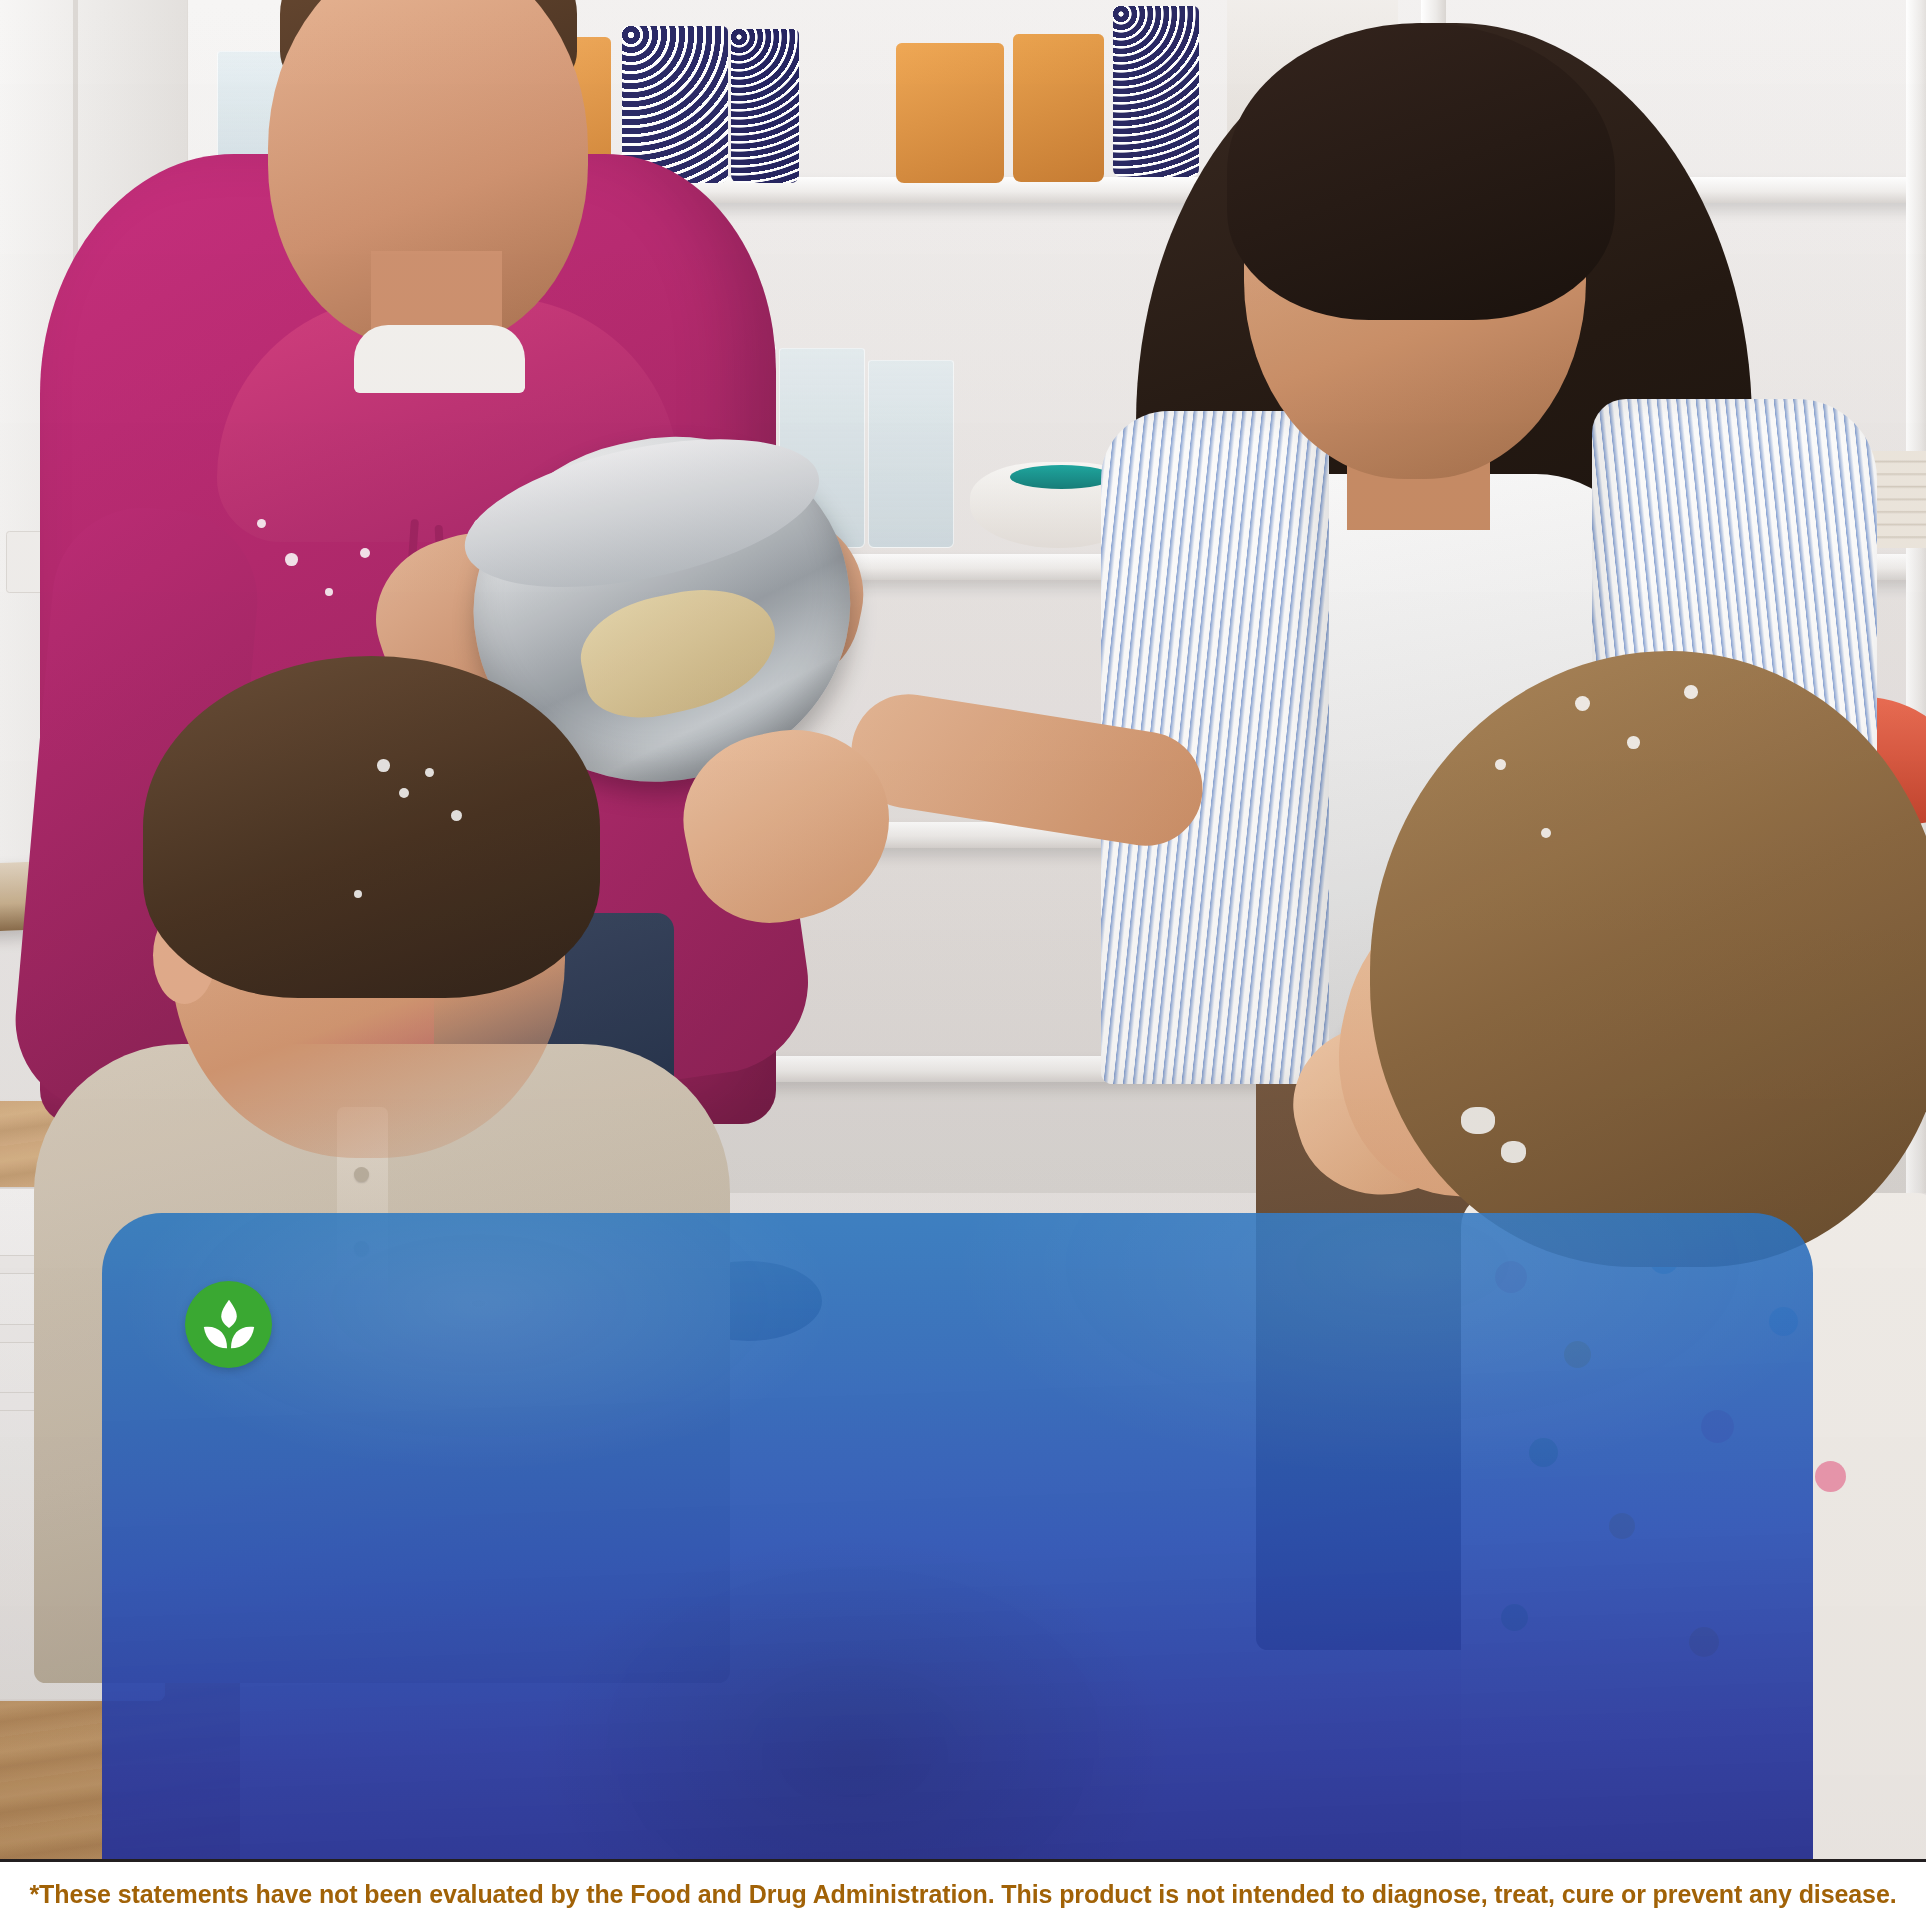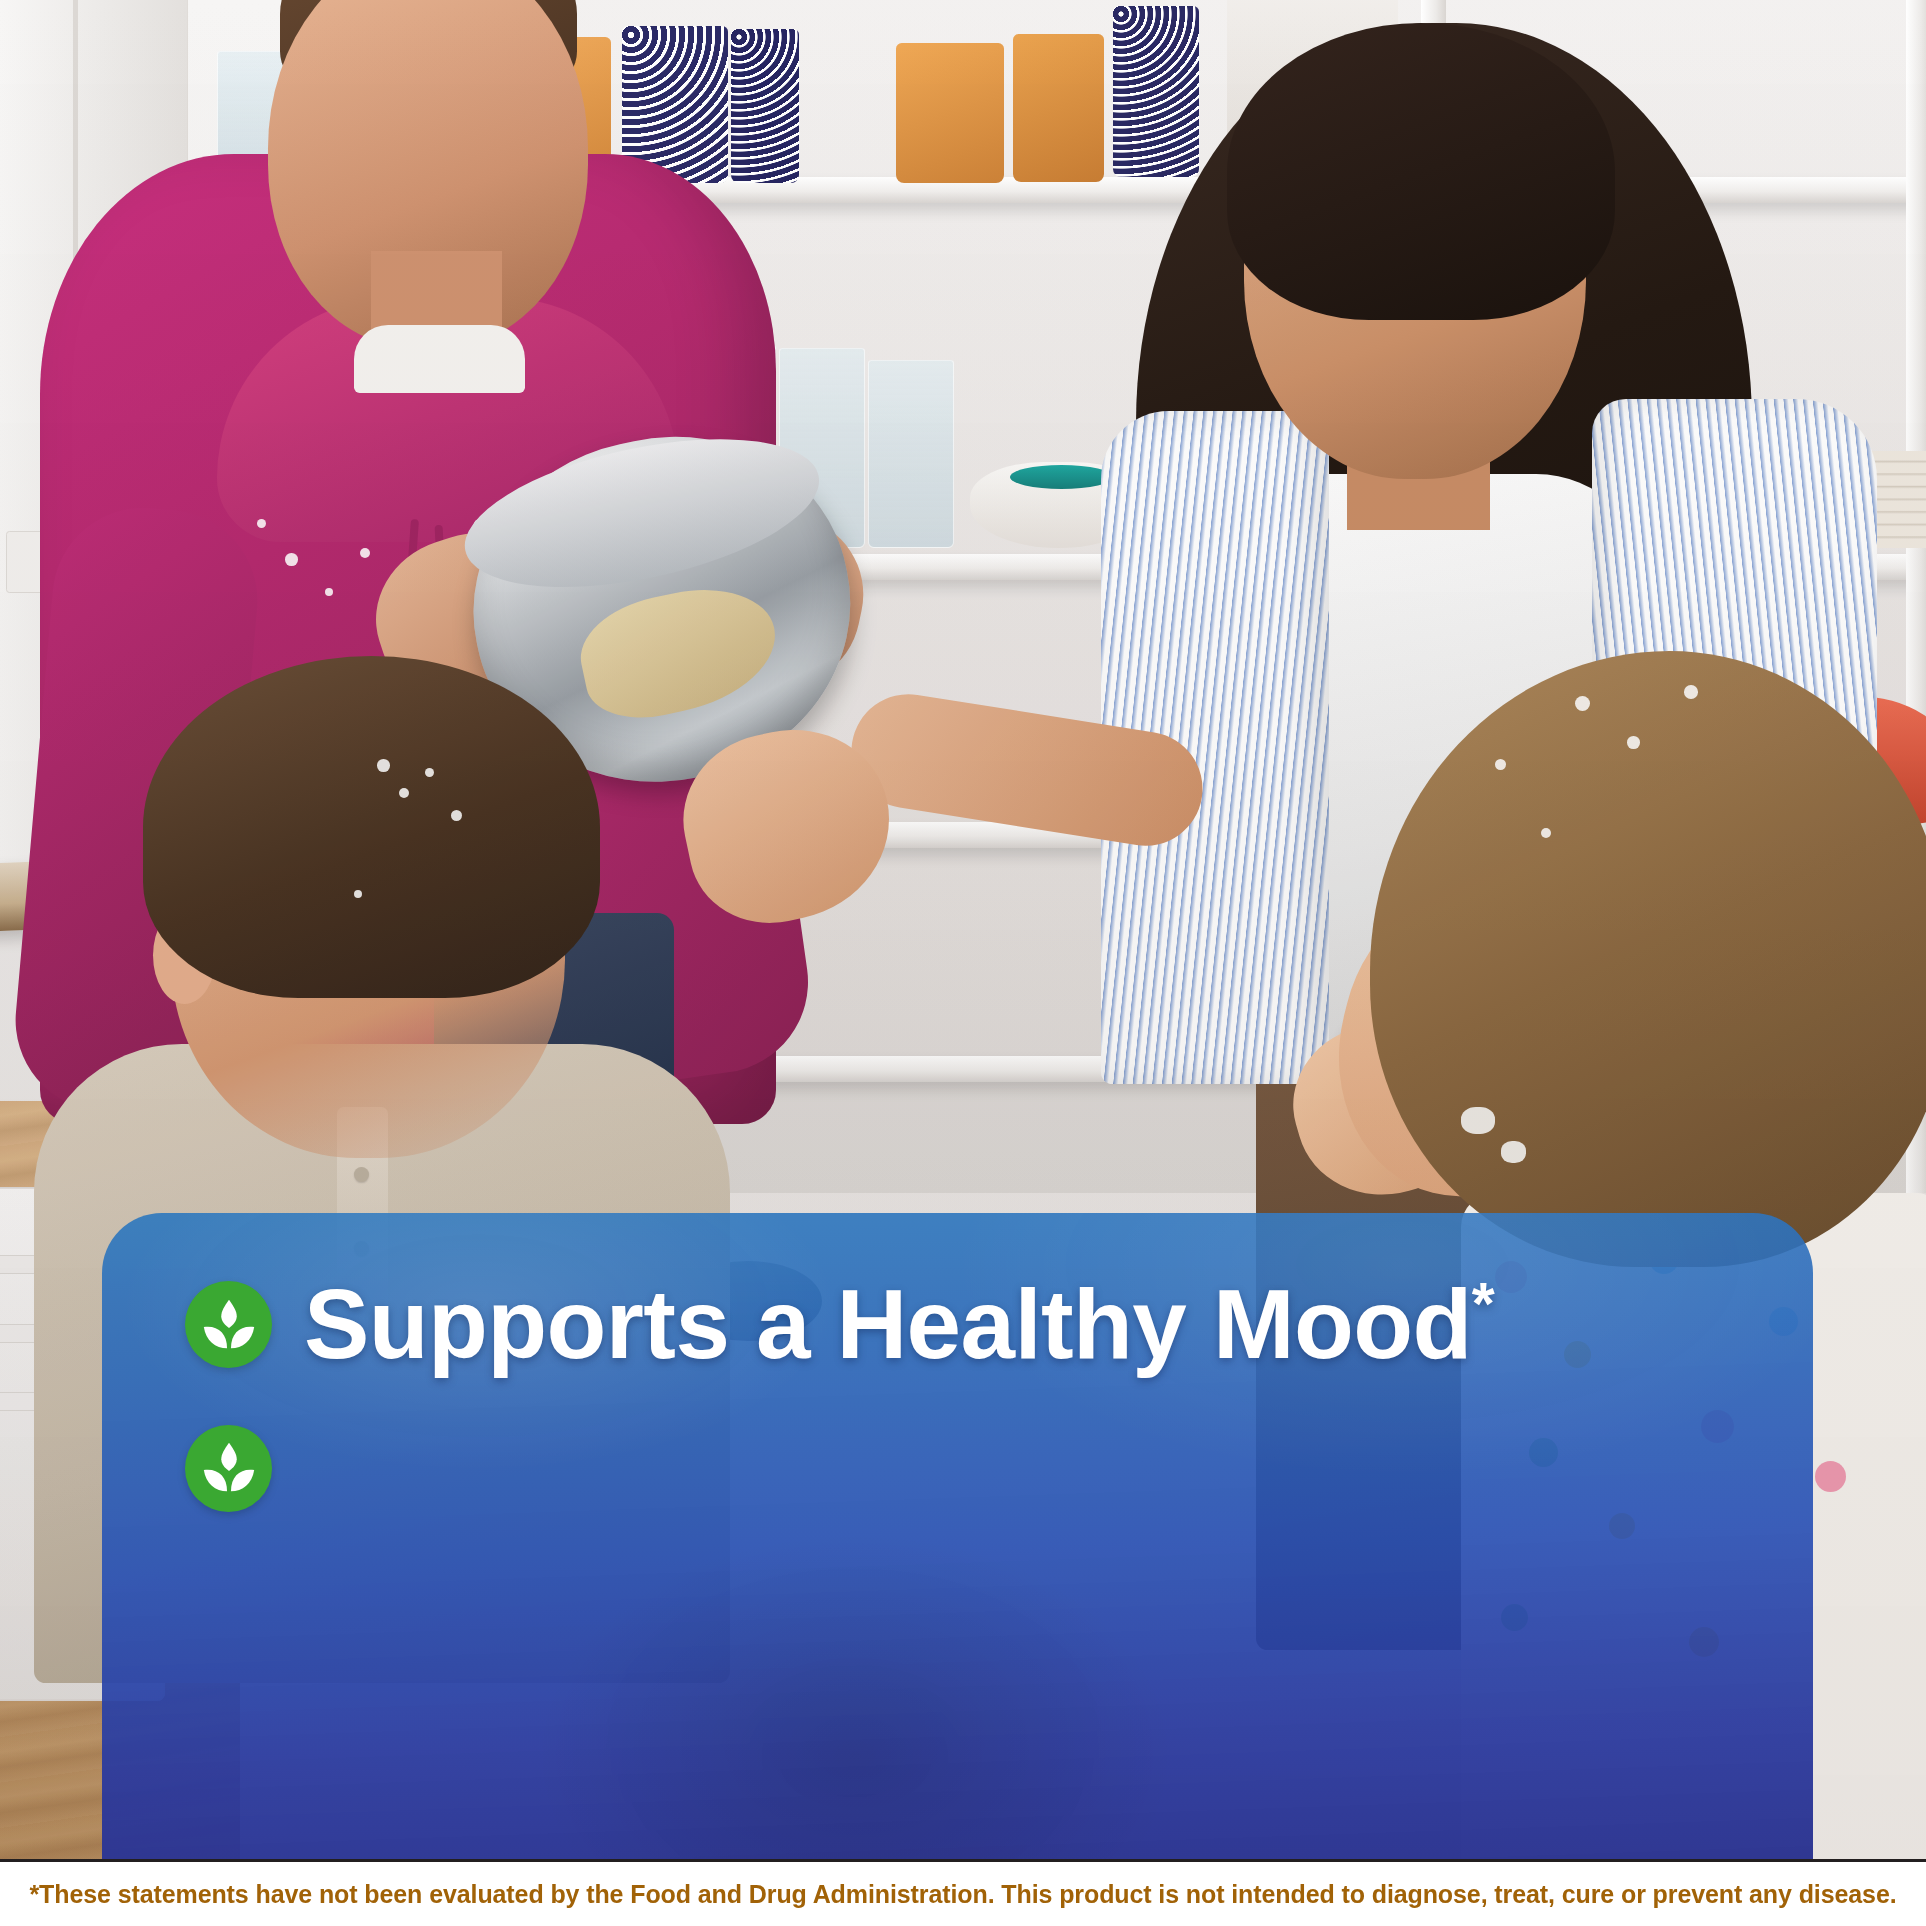--- a/index.html
+++ b/index.html
@@ -412,30 +412,20 @@
     </div>
 
     <div class="photo-grade"></div>
   </div>
 
   <div class="panel">
     <div class="panel-sheen"></div>
 
     <div class="bullets">
 
-      <div class="bullet">
-        <span class="leaf-badge">
-          <svg viewBox="0 0 64 64" aria-hidden="true">
-            <path d="M32 6c-5 7-8 12-8 17 0 5 3.6 9 8 12 4.4-3 8-7 8-12 0-5-3-10-8-17z" fill="#ffffff"></path>
-            <path d="M30 56C18 56 8 48 6 34c14-2 24 6 24 22z" fill="#ffffff"></path>
-            <path d="M34 56c12 0 22-8 24-22-14-2-24 6-24 22z" fill="#ffffff"></path>
-          </svg>
-        </span>
-        <span class="bullet-text"><span>Supports a Healthy Mood</span><span class="ast">*</span></span>
-      </div>
 
       <div class="bullet">
         <span class="leaf-badge">
           <svg viewBox="0 0 64 64" aria-hidden="true">
             <path d="M32 6c-5 7-8 12-8 17 0 5 3.6 9 8 12 4.4-3 8-7 8-12 0-5-3-10-8-17z" fill="#ffffff"></path>
             <path d="M30 56C18 56 8 48 6 34c14-2 24 6 24 22z" fill="#ffffff"></path>
             <path d="M34 56c12 0 22-8 24-22-14-2-24 6-24 22z" fill="#ffffff"></path>
           </svg>
         </span>
       </div>

